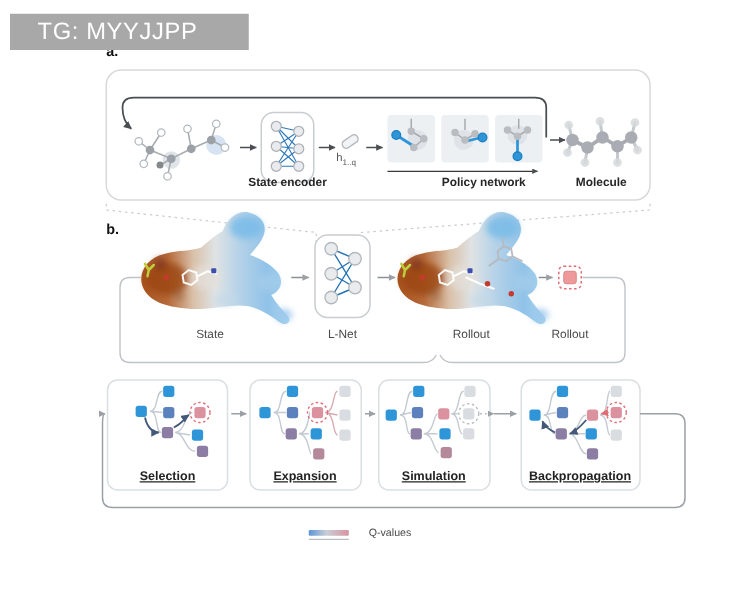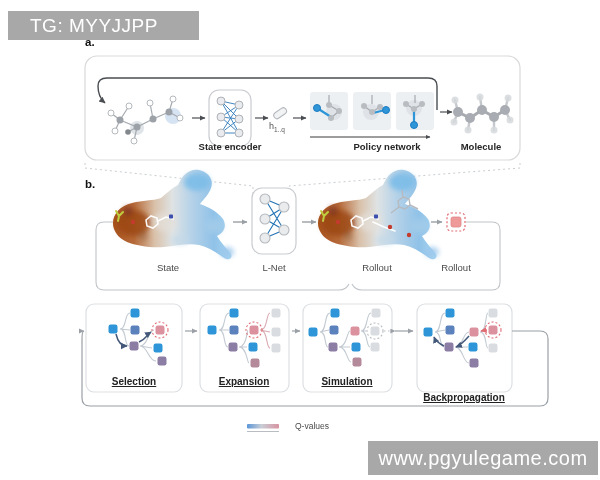--- a/index.html
+++ b/index.html
@@ -370,20 +370,19 @@
 
 <div class="lbl panel-letter" style="left:85px;top:178px;">b.</div>
 <div class="lbl cap2" style="left:168px;top:262px;">State</div>
 <div class="lbl cap2" style="left:274px;top:262px;">L-Net</div>
 <div class="lbl cap2" style="left:377px;top:262px;">Rollout</div>
 <div class="lbl cap2" style="left:456px;top:262px;">Rollout</div>
 
 <div class="lbl mctsl" style="left:134px;top:376px;">Selection</div>
 <div class="lbl mctsl" style="left:244px;top:376px;">Expansion</div>
 <div class="lbl mctsl" style="left:347px;top:376px;">Simulation</div>
-<div class="lbl mctsl" style="left:464px;top:392px;">Backpropagation</div>
+<div class="lbl mctsl" style="left:464px;top:376px;">Backpropagation</div>
 
 <div class="lbl legendl" style="left:295px;top:421px;">Q-values</div>
 
 <div class="wm wm-top">TG: MYYJJPP</div>
-<div class="wm wm-bottom">www.pgyulegame.com</div>
 
 </div>
 
 </body></html>

